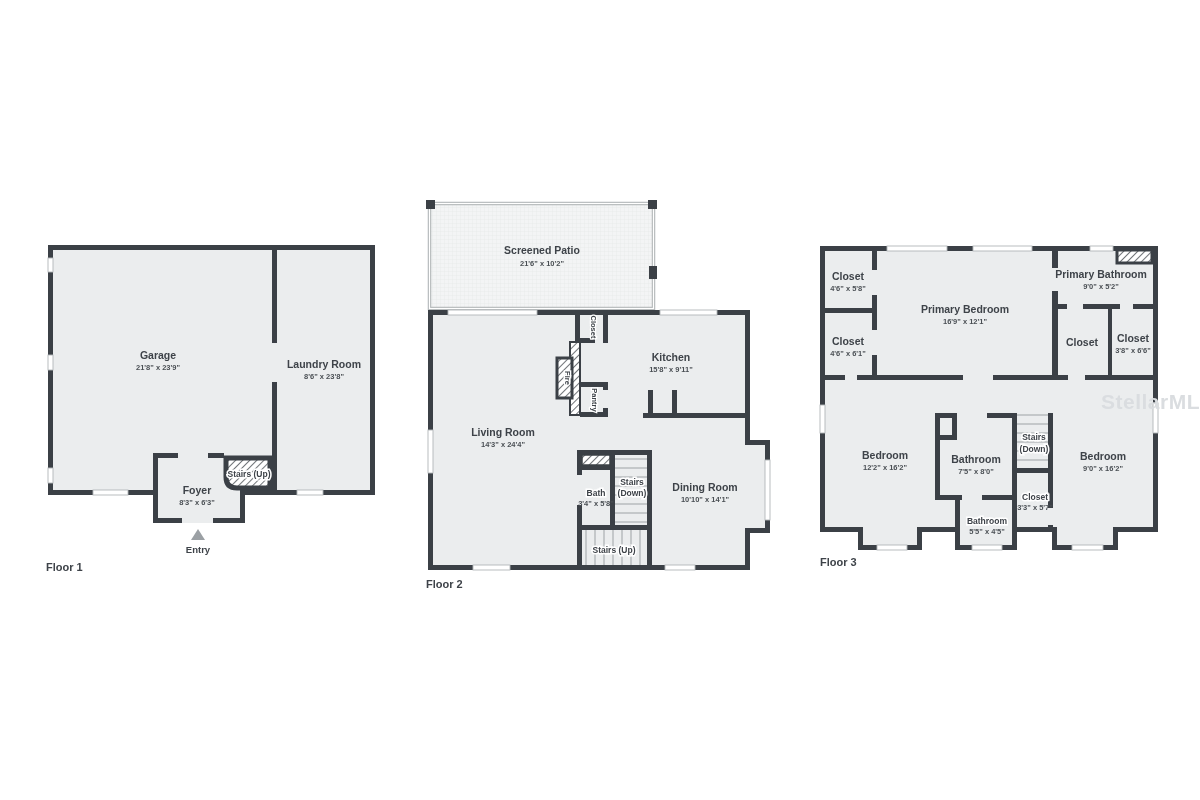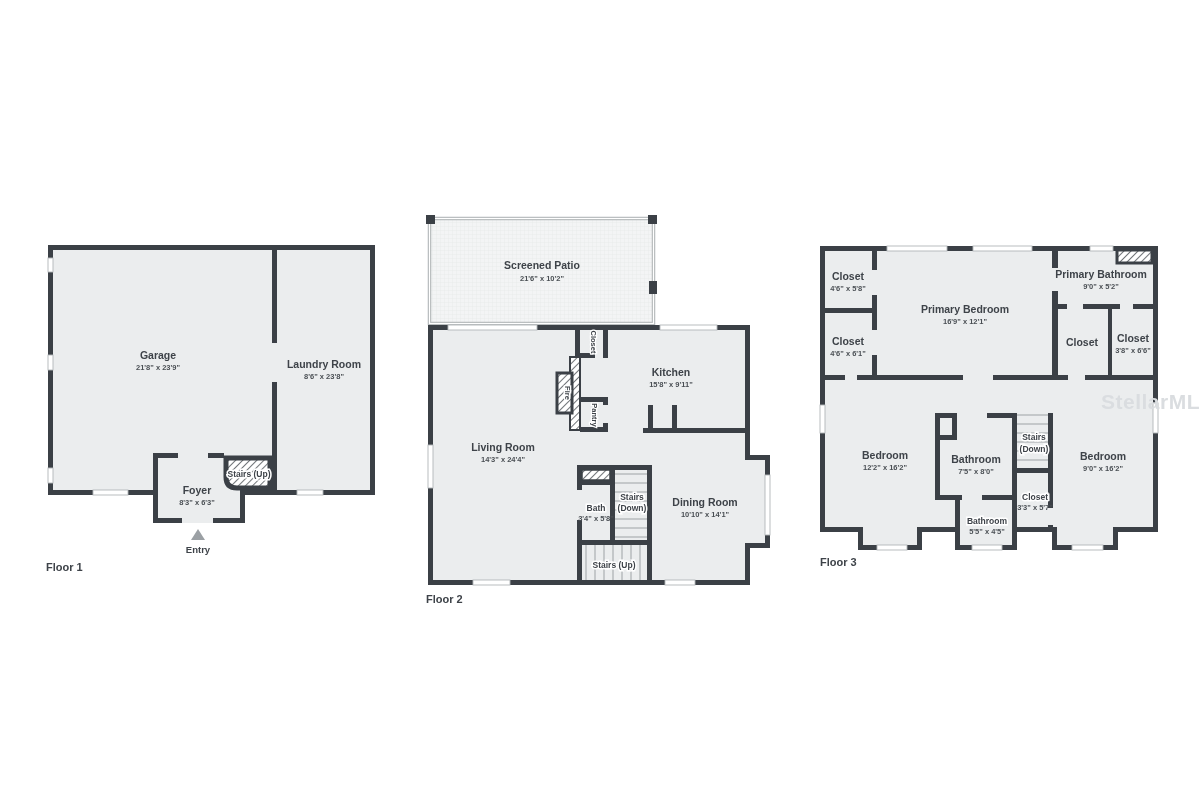--- a/index.html
+++ b/index.html
@@ -85,21 +85,21 @@
       <text class="dm" x="159" y="265" text-anchor="middle">8'3" x 6'3"</text>
     </g>
     <g>
       <path d="M160,289 L167,300 H153 Z" fill="#9ba0a4"></path>
       <text class="en" x="160" y="313" text-anchor="middle">Entry</text>
     </g>
     <text class="fl" x="8" y="331">Floor 1</text>
   </svg>
   </div>
 
-  <div class="plan" style="left:420px;top:210px">
+  <div class="plan" style="left:420px;top:195px">
   <svg width="360" height="400" viewBox="0 0 360 400">
 
     <g>
       <rect x="9.5" y="8.5" width="224" height="105" fill="url(#grid)" stroke="#b4b8ba" stroke-width="3.5"></rect>
       <rect x="9.5" y="8.5" width="224" height="105" fill="none" stroke="#ffffff" stroke-width="1.2"></rect>
       <rect class="wall" x="6" y="5" width="9" height="9"></rect>
       <rect class="wall" x="228" y="5" width="9" height="9"></rect>
       <rect class="wall" x="229" y="71" width="8" height="13"></rect>
       <text class="nm" x="122" y="59" text-anchor="middle">Screened Patio</text>
       <text class="dm" x="122" y="71" text-anchor="middle">21'6" x 10'2"</text>

